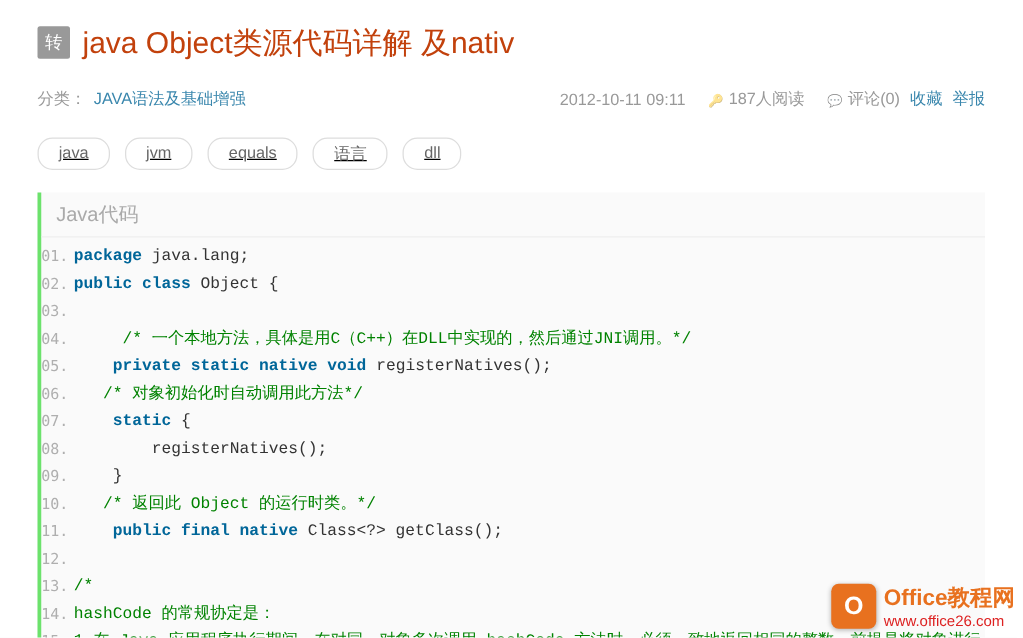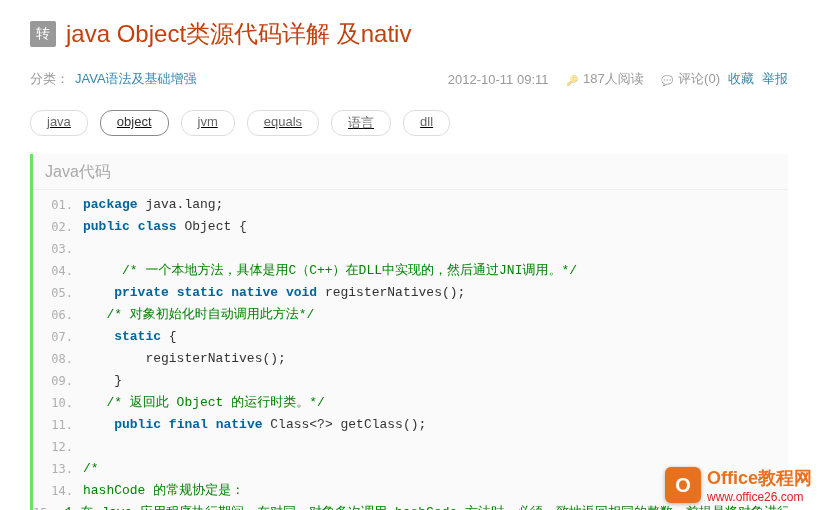--- a/index.html
+++ b/index.html
@@ -78,21 +78,21 @@
     .code-label-bar {
       padding: 8px 0 6px 12px;
       color: #aaa;
       font-size: 16px;
       font-family: "Microsoft YaHei", sans-serif;
       border-bottom: 1px solid #eee;
     }
     .code-inner { flex:1; overflow:hidden;}
     .line-row { display:flex; }
     .line-row .ln {
-      width: 50px;
+      width: 26px;
       text-align: right;
       padding-right: 10px;
       color: #afafaf;
       font-size: 12px;
       font-family: Consolas, monospace;
       line-height: 22px;
     }
     .line-row .code {
       flex:1;
       font-family: Consolas, "Courier New", monospace;
@@ -146,21 +146,20 @@
         <span class="comment-icon"></span>
         <span>评论(0)</span>
       </span>
     <span class="meta-link">收藏</span>
     <span class="meta-link">举报</span>
   </div>
 </div>
 
 <div class="tags-row" id="tags-row">
     <span class="tag">java</span>
-    <span class="tag active">object</span>
     <span class="tag">jvm</span>
     <span class="tag">equals</span>
     <span class="tag">语言</span>
     <span class="tag">dll</span>
   </div>
 
 <div class="code-block">
   <div class="code-inner">
     <div class="code-label-bar">Java代码</div>
     <div class="code-lines" id="code-lines">

